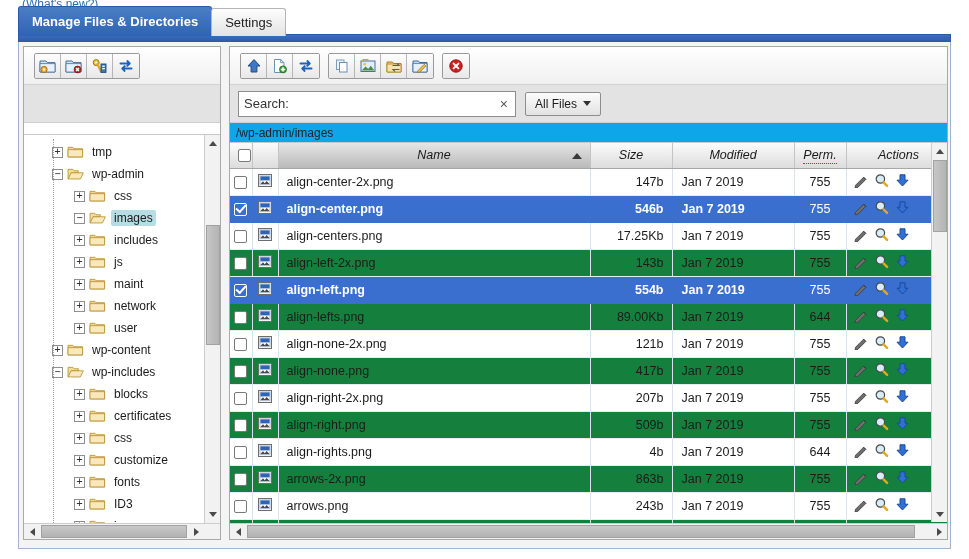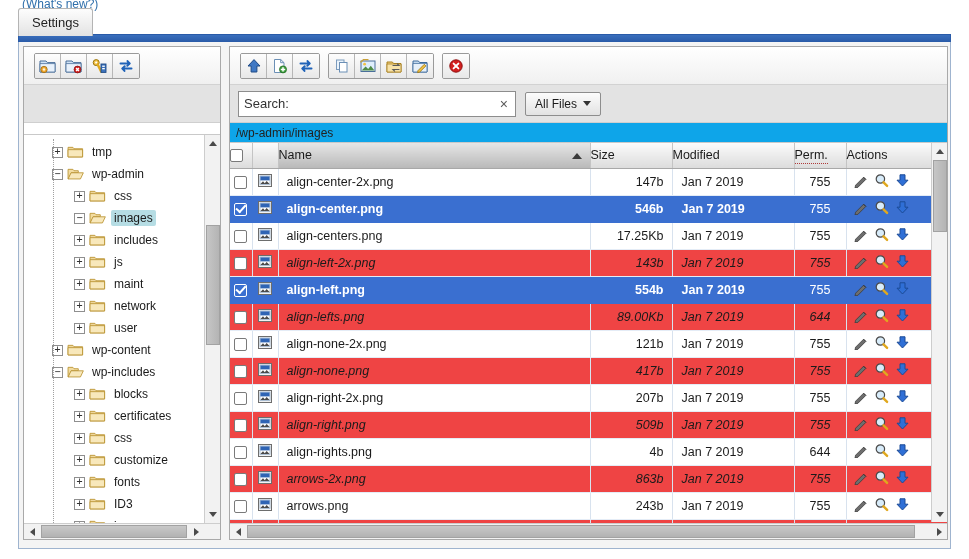--- a/index.html
+++ b/index.html
@@ -256,25 +256,26 @@
     table-layout: fixed;
     font-size: 12.5px;
   }
   table.files th {
     height: 25px;
     background: linear-gradient(to bottom, #fbfbfb 0%, #dcdcdc 100%);
     border-right: 1px solid #c4c4c4;
     border-bottom: 1px solid #a8a8a8;
     font-weight: normal;
     color: #1a1a1a;
-    text-align: left;
-    padding: 0 0;
+    text-align: center;
+    padding: 0 8px;
     white-space: nowrap;
     cursor: pointer;
     position: relative;
+    font-style: italic;
   }
   table.files th.sorted {
     background: linear-gradient(to bottom, #e6e6e6 0%, #b9b9b9 100%);
   }
   table.files th .asc {
     position: absolute;
     right: 8px; top: 10px;
     width: 0; height: 0;
     border-left: 5px solid transparent;
     border-right: 5px solid transparent;
@@ -300,21 +301,21 @@
     height: 27px;
     border-right: 1px solid #d8e2ee;
     border-bottom: 1px solid #e4ecf6;
     color: #1b1b1b;
     white-space: nowrap;
     overflow: hidden;
   }
   table.files td.c-act { border-right: none; }
   tr.fr { cursor: pointer; }
   tr.odd  td { background: #ffffff; }
-  tr.even td { background: #ef4444; font-style: italic; }
+  tr.even td { background: #15803d; }
   tr.sel  td { background: #3a6fd0; color: #ffffff; border-right-color: #3a6fd0; border-bottom-color: #3a6fd0; }
   tr.sel td.c-name { font-weight: bold; }
   tr.sel td.c-size { font-weight: bold; }
   tr.sel td.c-mod  { font-weight: bold; }
 
   .cbx {
     width: 13px; height: 13px;
     border: 1px solid #7a7a7a;
     background: #ffffff;
     border-radius: 2px;
@@ -413,20 +414,23 @@
     border: 1px solid #a2a2a2;
     cursor: pointer;
   }
 </style>
 </head>
 <body>
 
 <div class="whats-new">(What's new?)</div>
 
 <div class="tabbar">
+  <div class="tab active">
+    <span>Manage Files &amp; Directories</span>
+  </div>
   <div class="tab inactive">
     <span>Settings</span>
   </div>
 </div>
 
 <div class="headerbar"></div>
 
 <div class="outer">
 
   <div class="leftpane">

